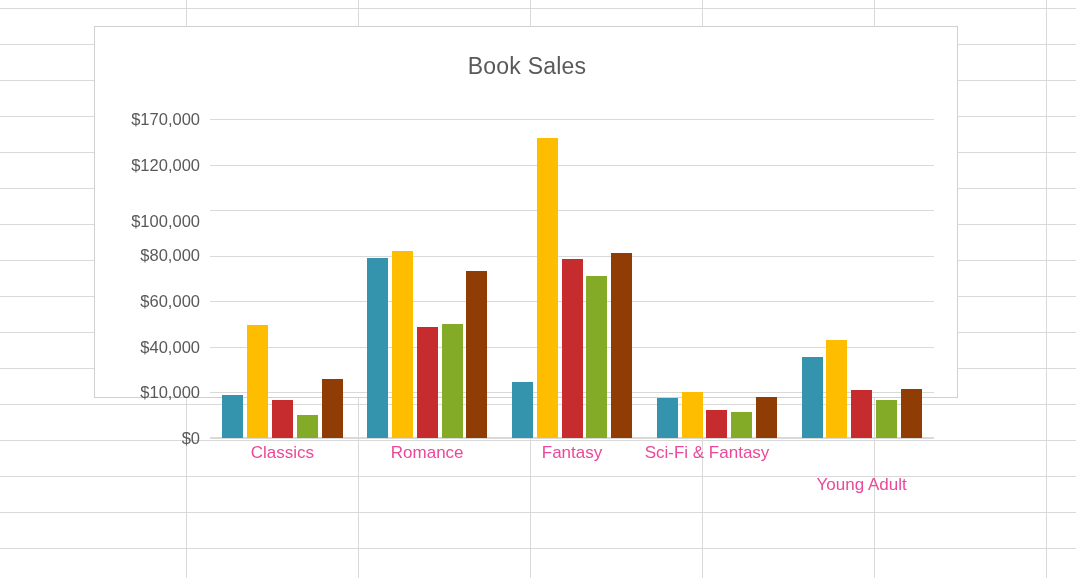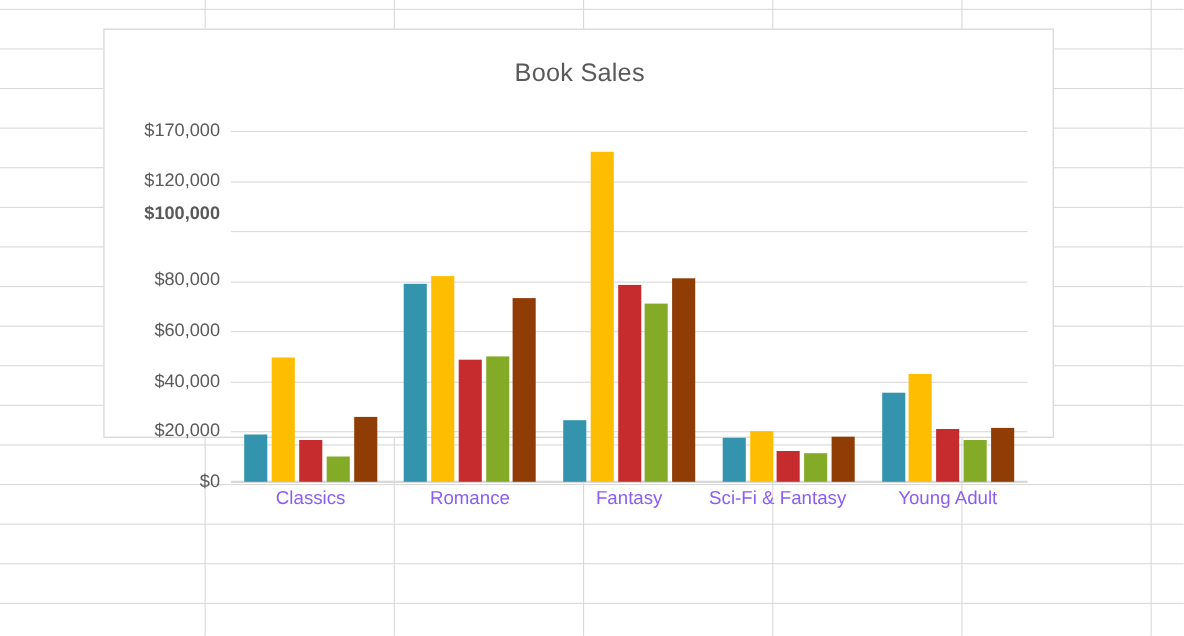--- a/index.html
+++ b/index.html
@@ -120,21 +120,21 @@
     top: 416px;
     width: 724px;
     height: 30px;
   }
   .cat-label {
     position: absolute;
     top: 0;
     transform: translateX(-50%);
     white-space: nowrap;
     font-size: 17px;
-    color: #8b5cf6;
+    color: #ec4899;
   }
 
   
   #legend {
     position: absolute;
     left: 0;
     top: 468px;
     width: 864px;
     display: flex;
     justify-content: center;
@@ -196,25 +196,25 @@
         <div class="gridline" style="top: 227.857px; background: rgb(217, 217, 217);"></div>
         <div class="gridline" style="top: 182.286px; background: rgb(217, 217, 217);"></div>
         <div class="gridline" style="top: 136.714px; background: rgb(217, 217, 217);"></div>
         <div class="gridline" style="top: 91.1429px; background: rgb(217, 217, 217);"></div>
         <div class="gridline" style="top: 45.5714px; background: rgb(217, 217, 217);"></div>
         <div class="gridline" style="top: 0px; background: rgb(217, 217, 217);"></div>
       </div>
     <div class="axis-baseline"></div>
     <div id="ytick-layer">
         <div class="y-tick" style="top: 319px;">$0</div>
-        <div class="y-tick" style="top: 273.429px;">$20,000</div>
+        <div class="y-tick" style="top: 273.429px;">$10,000</div>
         <div class="y-tick" style="top: 227.857px;">$40,000</div>
         <div class="y-tick" style="top: 182.286px;">$60,000</div>
         <div class="y-tick" style="top: 136px;">$80,000</div>
-        <div class="y-tick" style="top: 76px; font-weight: bold;">$100,000</div>
+        <div class="y-tick" style="top: 102px;">$100,000</div>
         <div class="y-tick" style="top: 45.5714px;">$120,000</div>
         <div class="y-tick" style="top: 0px;">$170,000</div>
       </div>
     <div id="bars-layer">
         <div class="bar" title="Classics – January" style="left: 12.3px; width: 21px; height: 43.2929px; background: rgb(52, 148, 174);"></div>
         <div class="bar" title="Classics – February" style="left: 37.1px; width: 21px; height: 112.789px; background: rgb(255, 189, 0);"></div>
         <div class="bar" title="Classics – March" style="left: 61.9px; width: 21px; height: 37.5964px; background: rgb(198, 44, 46);"></div>
         <div class="bar" title="Classics – April" style="left: 86.7px; width: 21px; height: 22.7857px; background: rgb(132, 171, 40);"></div>
         <div class="bar" title="Classics – May" style="left: 111.5px; width: 21px; height: 59.2429px; background: rgb(143, 61, 4);"></div>
         <div class="bar" title="Mystery – January" style="left: 157.1px; width: 21px; height: 180.007px; background: rgb(52, 148, 174);"></div>
@@ -238,17 +238,17 @@
         <div class="bar" title="Young Adult – April" style="left: 665.9px; width: 21px; height: 37.5964px; background: rgb(132, 171, 40);"></div>
         <div class="bar" title="Young Adult – May" style="left: 690.7px; width: 21px; height: 48.9893px; background: rgb(143, 61, 4);"></div>
       </div>
   </div>
 
   <div id="category-labels">
       <div class="cat-label" style="left: 72.4px;">Classics</div>
       <div class="cat-label" style="left: 217.2px;">Romance</div>
       <div class="cat-label" style="left: 362px;">Fantasy</div>
       <div class="cat-label" style="left: 497px;">Sci-Fi &amp; Fantasy</div>
-      <div class="cat-label" style="left: 651.6px;">Young Adult</div>
+      <div class="cat-label" style="left: 651.6px; margin-top: 32px;">Young Adult</div>
     </div>
 
 
 </div>
 
 </body></html>

